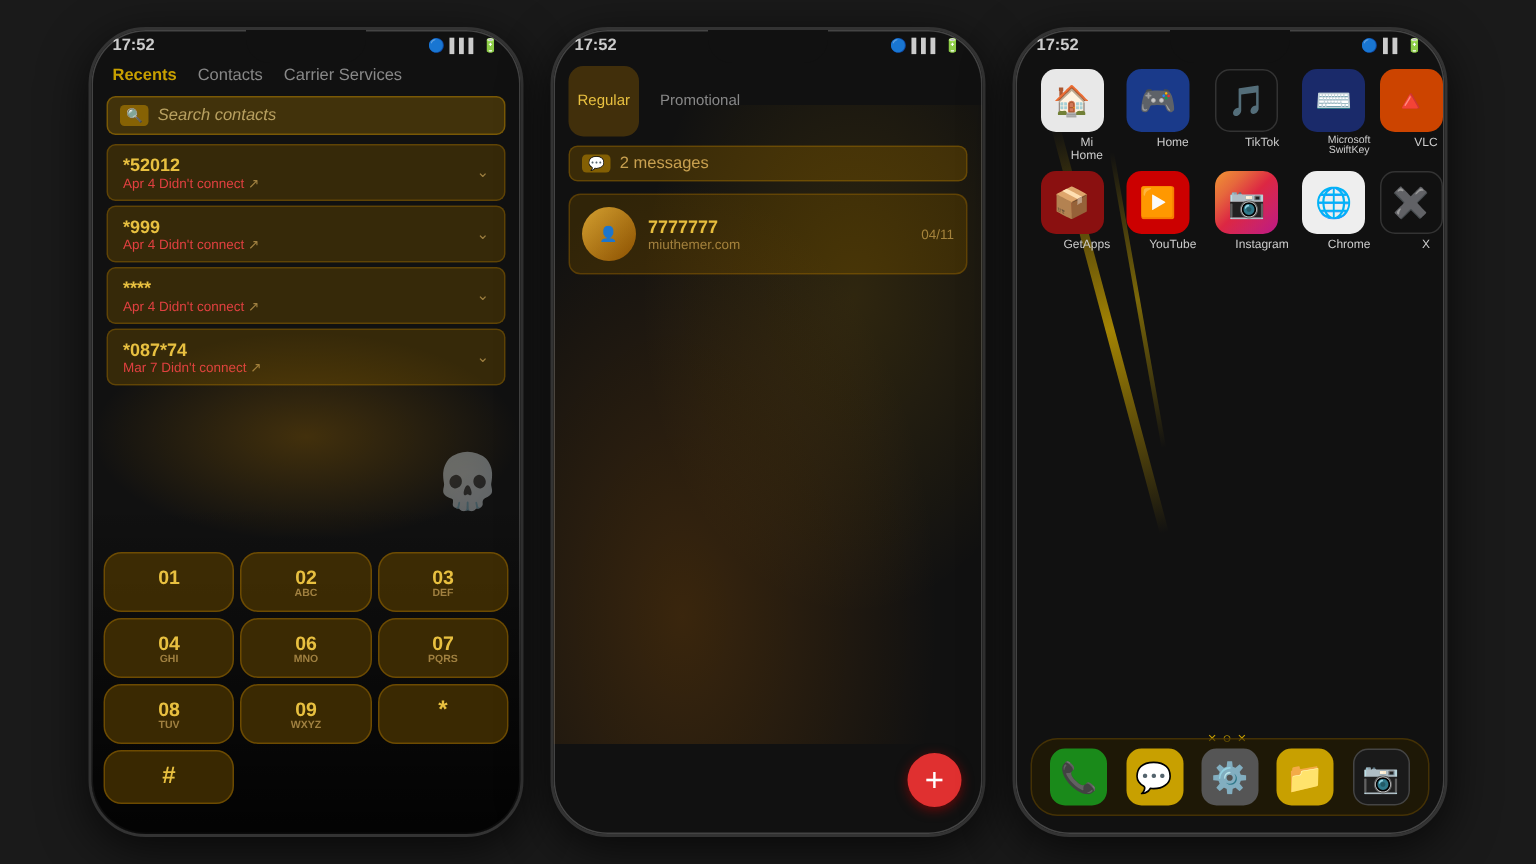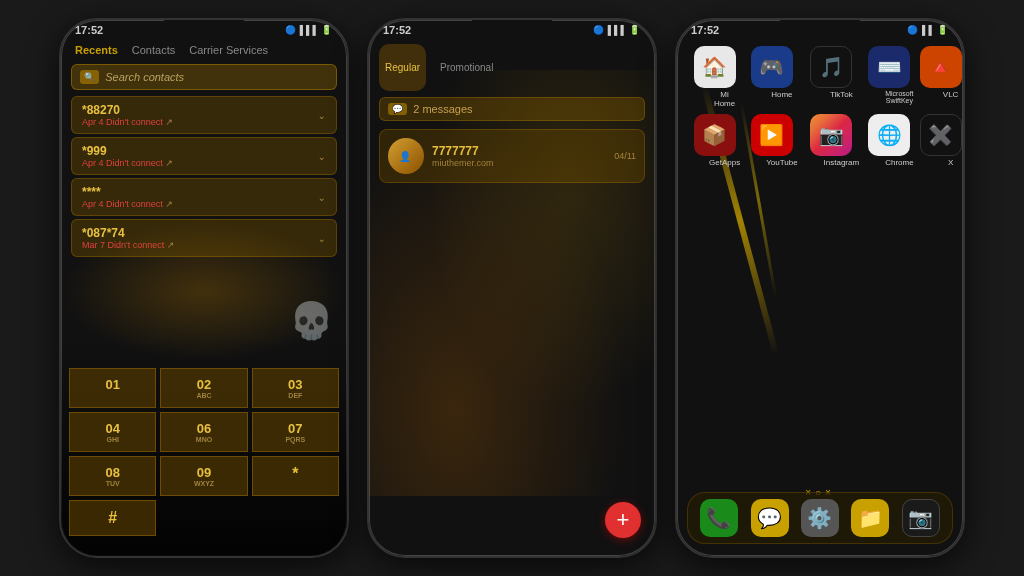--- a/index.html
+++ b/index.html
@@ -121,21 +121,21 @@
       bottom: 20px;
       left: 8px;
       right: 8px;
       display: grid;
       grid-template-columns: repeat(3, 1fr);
       gap: 4px;
     }
     .num-btn {
       background: rgba(80,55,0,0.7);
       border: 1px solid rgba(160,110,0,0.5);
-      border-radius: 0;
+      border-radius: 12px;
       padding: 8px 4px;
       text-align: center;
       color: #e8c040;
       font-size: 13px;
       font-weight: bold;
       cursor: pointer;
     }
     .num-btn .sub { font-size: 7px; color: #a08040; display: block; }
     .num-btn.special { font-size: 16px; }
 
@@ -386,21 +386,21 @@
       <span class="tab">Carrier Services</span>
     </div>
 
     <div class="search-bar">
       <div class="search-icon-box">🔍</div>
       <span>Search contacts</span>
     </div>
 
     <div class="recent-item">
       <div class="ri-left">
-        <div class="number">*88270</div>
+        <div class="number">*52012</div>
         <div class="detail">
           <span>Apr 4</span>&nbsp;<span>Didn't connect</span>&nbsp;↗
         </div>
       </div>
       <span class="chevron">⌄</span>
     </div>
 
     <div class="recent-item">
       <div class="ri-left">
         <div class="number">*999</div>

